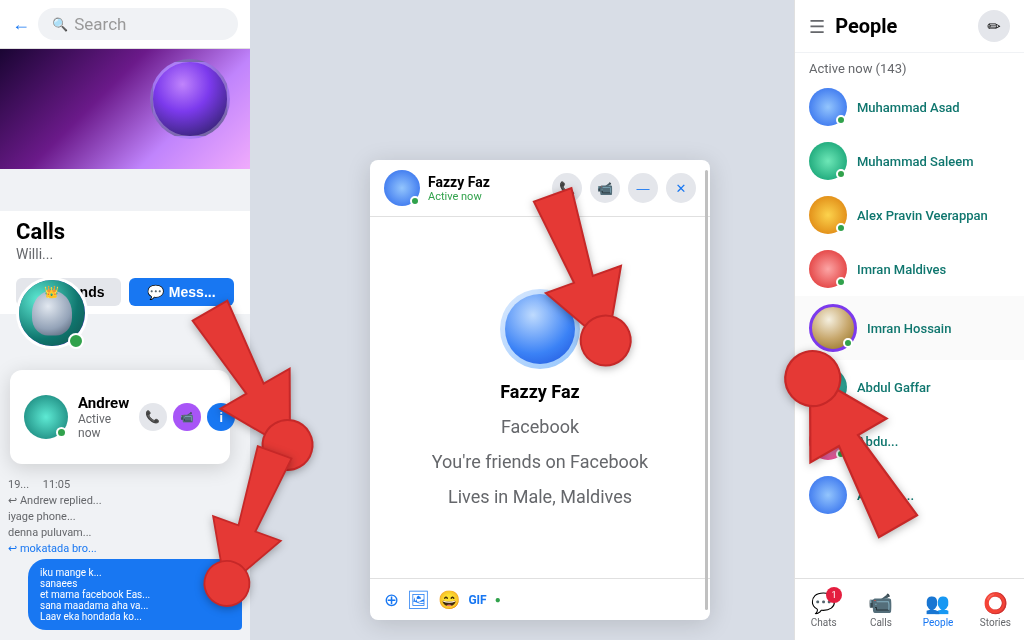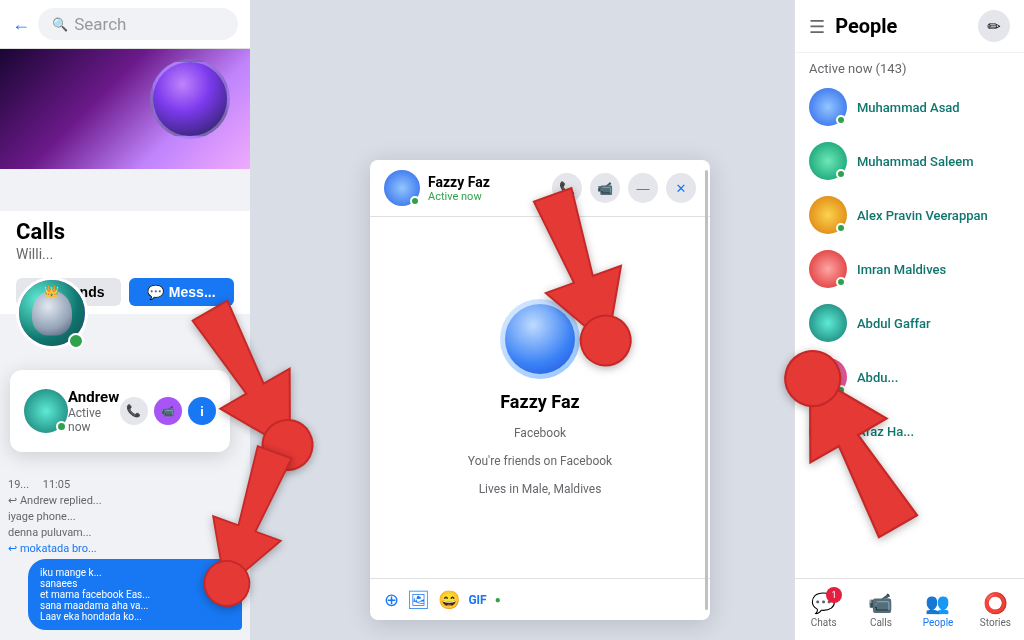--- a/index.html
+++ b/index.html
@@ -170,23 +170,24 @@
       gap: 4px;
     }
 
     
     .andrew-popup {
       position: absolute;
       left: 10px;
       top: 370px;
       background: #fff;
       border-radius: 12px;
-      padding: 18px 14px;
-      display: flex;
-      align-items: center;
+      padding: 24px 14px;
+      display: flex;
+      align-items: center;
+      gap: 10px;
       box-shadow: 0 4px 20px rgba(0,0,0,0.15);
       z-index: 20;
       width: 220px;
     }
 
     .andrew-avatar {
       width: 44px;
       height: 44px;
       border-radius: 50%;
       background: radial-gradient(circle at 30% 30%, #5eead4, #0f766e 60%, #134e4a);
@@ -367,21 +368,21 @@
     }
 
     .chat-profile-name {
       font-size: 18px;
       font-weight: 700;
       color: #000;
       text-align: center;
     }
 
     .chat-profile-sub {
-      font-size: 12px;
+      font-size: 18px;
       color: #65676b;
       text-align: center;
       margin-top: 14px;
     }
 
     .chat-footer {
       border-top: 1px solid #e0e0e0;
       padding: 10px 14px;
       display: flex;
       align-items: center;
@@ -749,20 +750,26 @@
         </div>
       <span class="person-name">Alex Pravin Veerappan</span>
     </div>
     <div class="person-item">
       <div class="person-avatar av-red">
           <div class="person-online"></div>
         </div>
       <span class="person-name">Imran Maldives</span>
     </div>
 
+    <div class="person-item imran-highlight person-highlighted">
+      <div class="person-avatar av-indigo" style="width:48px;height:48px;border:3px solid #7c3aed; background: radial-gradient(circle at 40% 30%, #f5f0e0, #c8a86e 50%, #8b6914);">
+        <div class="person-online"></div>
+      </div>
+      <span class="person-name">Imran Hossain</span>
+    </div>
     <div class="person-item">
       <div class="person-avatar av-teal"></div>
       <span class="person-name">Abdul Gaffar</span>
     </div>
     <div class="person-item">
       <div class="person-avatar av-pink">
           <div class="person-online"></div>
         </div>
       <span class="person-name">Abdu...</span>
     </div>

